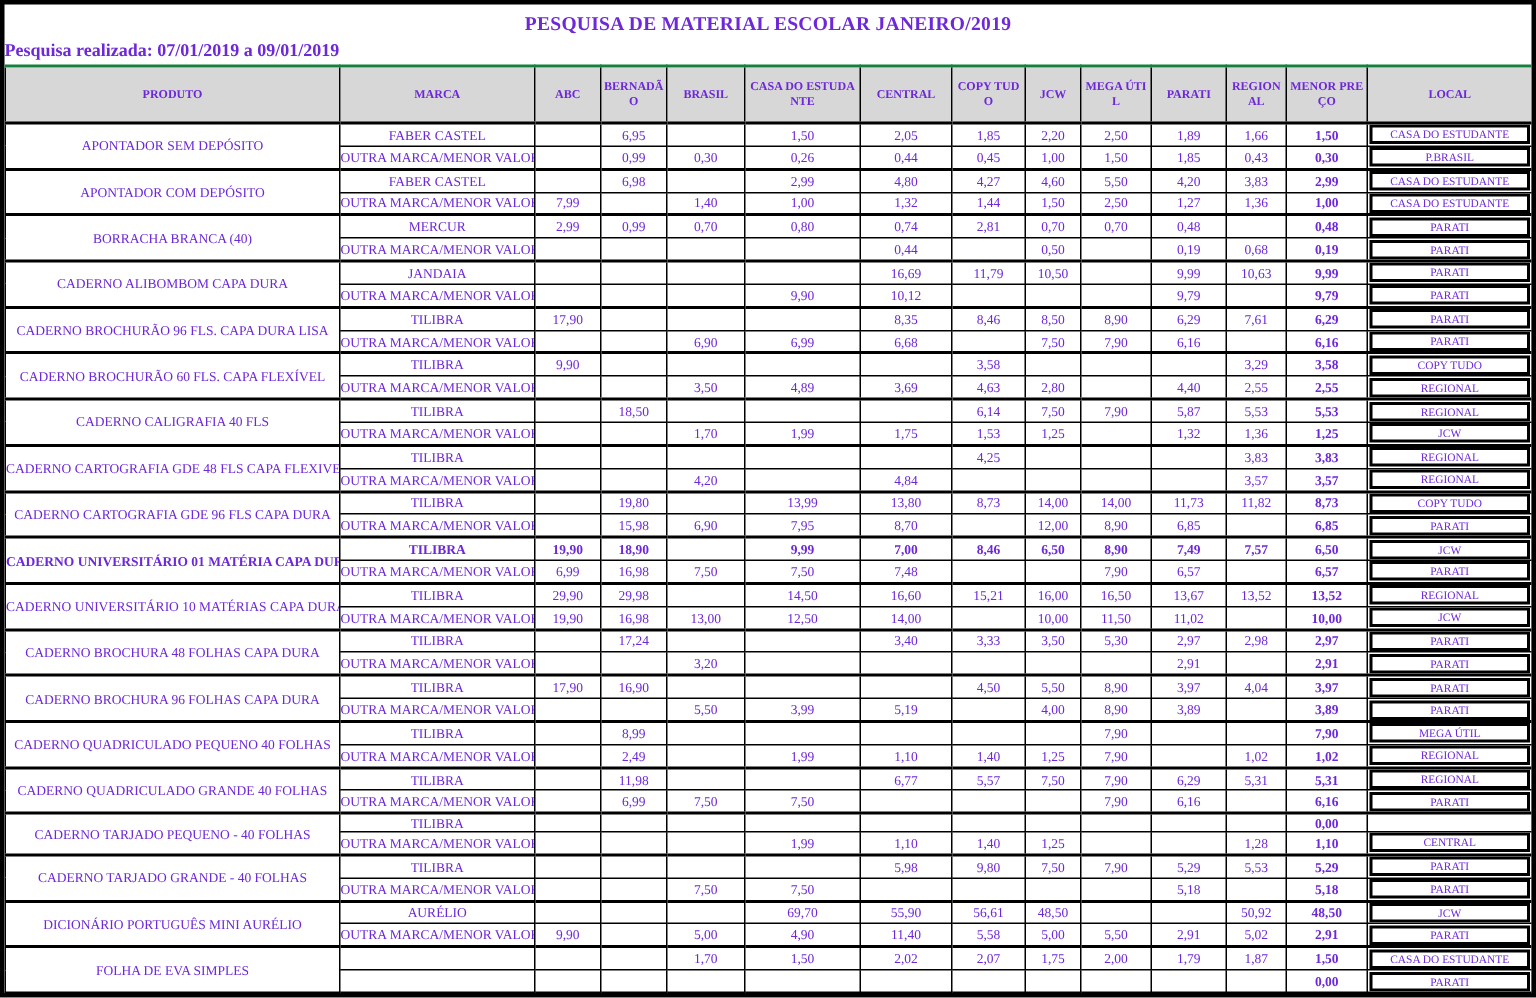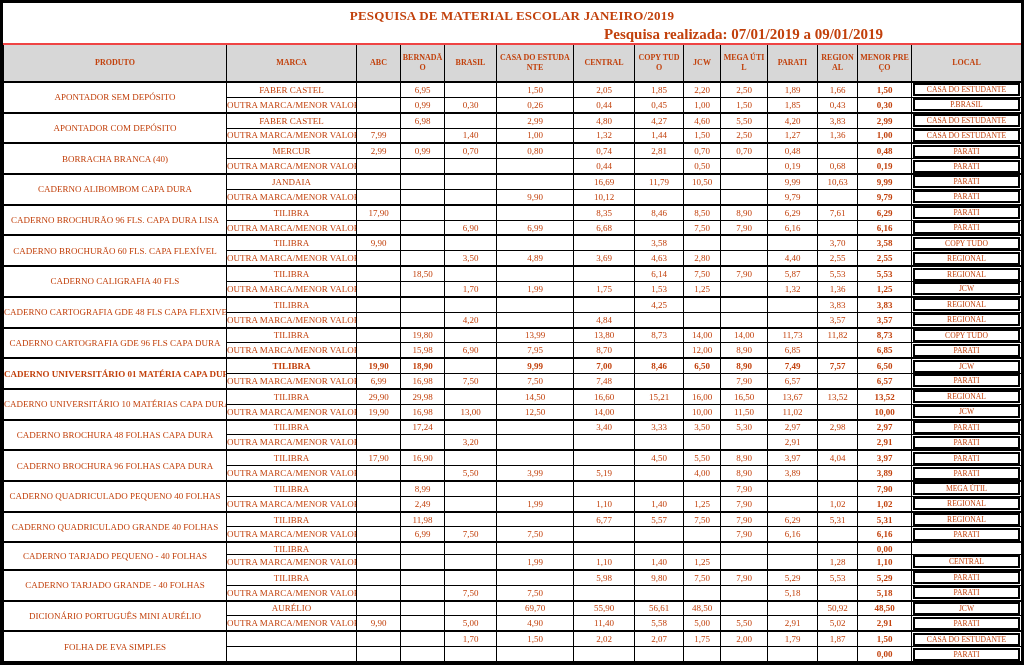--- a/index.html
+++ b/index.html
@@ -1,32 +1,32 @@
 <!DOCTYPE html>
 <html><head>
 <meta charset="utf-8">
 <style>
   * { box-sizing: border-box; }
   html,body { margin:0; padding:0; background:#888; }
   .sheet {
-    width:1024px; height:665px; background:#fff; color:#c2410c;
+    width:1024px; height:665px; background:#fff; color:#6d28d9;
     border:3px solid #000; overflow:hidden; position:relative;
     font-family:"Liberation Serif", serif;
   }
   .titlebar { height:40px; width:100%; }
   .title {
     text-align:center; font-weight:bold; font-size:13px; padding-top:5px;
     letter-spacing:0.2px;
   }
   .subtitle {
-    text-align:right; font-weight:bold; font-size:15px; padding-right:138px; padding-top:2px;
+    text-align:left; font-weight:bold; font-size:12px; padding-right:138px; padding-top:2px;
   }
   table.grid {
     width:1018px; height:619px; border-collapse:collapse; table-layout:fixed;
-    border-top:2px solid #ef4444;
+    border-top:2px solid #15803d;
   }
   table.grid th, table.grid td {
     border:1px solid #000; padding:0; overflow:hidden;
     font-size:9px; text-align:center; vertical-align:middle; white-space:nowrap;
   }
   table.grid thead tr { height:38px; }
   table.grid th {
     background:#d7d7d7; font-weight:bold; font-size:8px; white-space:normal;
     word-break:break-all; line-height:10px; border-bottom:2px solid #000; padding:0 1px;
   }
@@ -273,21 +273,21 @@
           <td class="marca">TILIBRA</td>
           <td class="price">9,90</td>
           <td class="price"></td>
           <td class="price"></td>
           <td class="price"></td>
           <td class="price"></td>
           <td class="price">3,58</td>
           <td class="price"></td>
           <td class="price"></td>
           <td class="price"></td>
-          <td class="price">3,70</td>
+          <td class="price">3,29</td>
           <td class="menor">3,58</td>
           <td class="local">
             <div class="local-box">COPY TUDO</div>
           </td>
         </tr>
         <tr>
           <td class="marca">OUTRA MARCA/MENOR VALOR</td>
           <td class="price"></td>
           <td class="price"></td>
           <td class="price">3,50</td>

